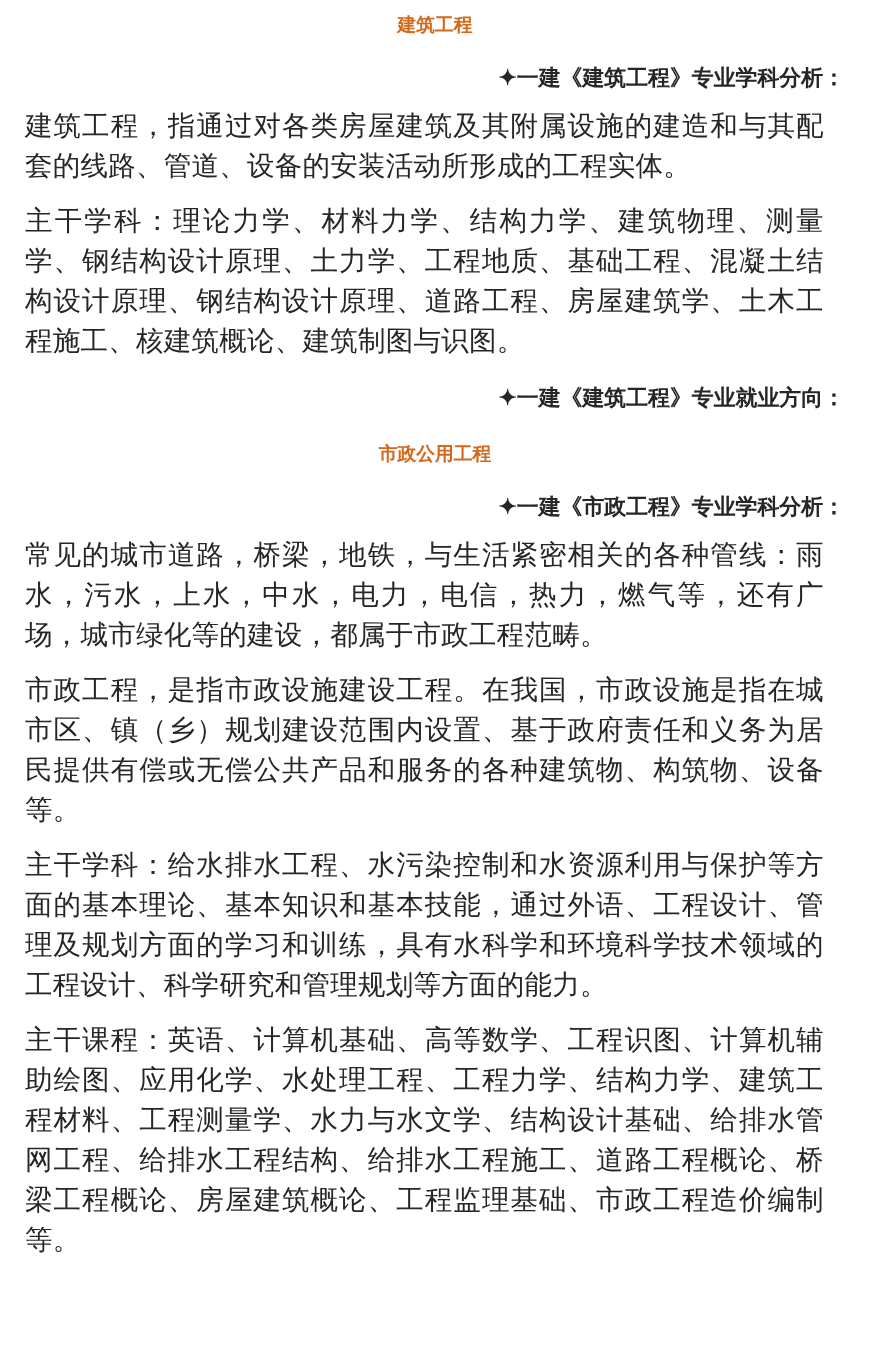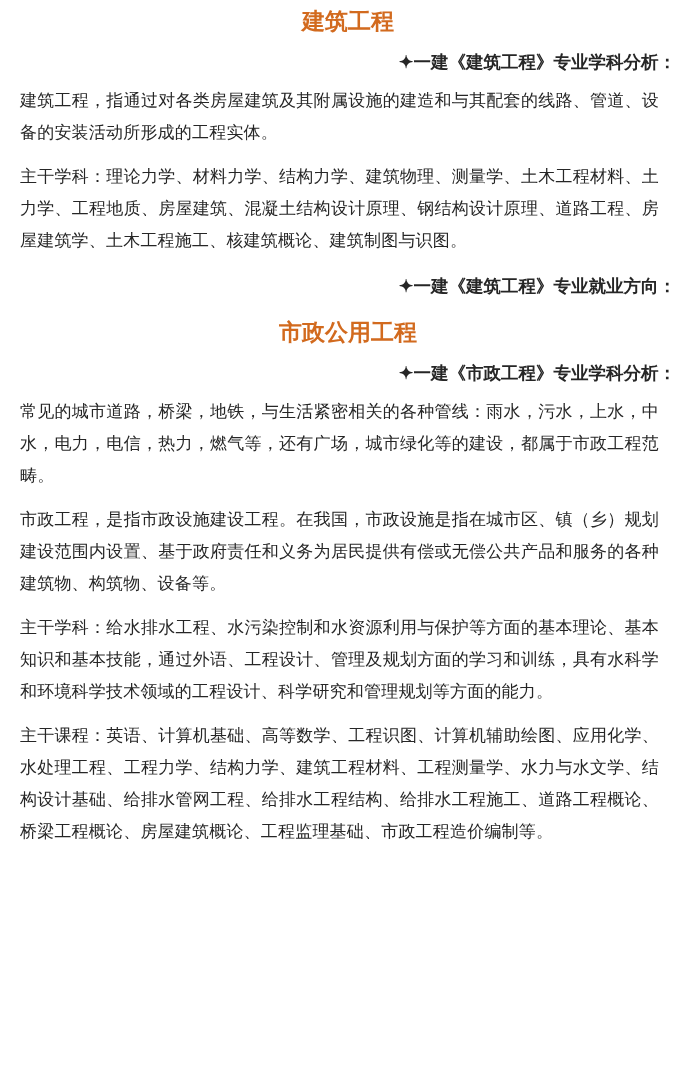--- a/index.html
+++ b/index.html
@@ -15,58 +15,58 @@
     background: var(--paper);
     font-family: "Liberation Serif", "DejaVu Serif", serif;
     color: var(--ink);
   }
   .doc {
     width: 696px;
     min-height: 1080px;
     padding: 10px 20px 18px 20px;
   }
   .section-title {
-    font-size: 23px;
+    font-size: 15px;
     font-weight: bold;
     line-height: 23px;
     color: var(--accent);
     text-align: center;
     margin: 0 0 10px 0;
   }
   .section-title.later { margin-top: 23px; }
   .sub-heading {
     font-size: 17.5px;
     font-weight: bold;
     line-height: 23px;
     color: var(--ink);
     text-align: right;
     margin: 18px 0 11px 0;
   }
   .para {
-    font-size: 17px;
+    font-size: 22px;
     line-height: 32px;
     margin: 0 17px 12px 0;
     text-align: justify;
     text-justify: inter-character;
     letter-spacing: 0.2px;
   }
   .para:last-child { margin-bottom: 0; }
 </style>
 </head>
 <body>
 
 <div class="doc">
 
   <h2 class="section-title">建筑工程</h2>
 
   <h3 class="sub-heading">✦一建《建筑工程》专业学科分析：</h3>
 
   <p class="para">建筑工程，指通过对各类房屋建筑及其附属设施的建造和与其配套的线路、管道、设备的安装活动所形成的工程实体。</p>
 
-  <p class="para">主干学科：理论力学、材料力学、结构力学、建筑物理、测量学、土木工程材料、土力学、工程地质、房屋建筑、混凝土结构设计原理、钢结构设计原理、道路工程、房屋建筑学、土木工程施工、核建筑概论、建筑制图与识图。</p>
+  <p class="para">主干学科：理论力学、材料力学、结构力学、建筑物理、测量学、钢结构设计原理、土力学、工程地质、基础工程、混凝土结构设计原理、钢结构设计原理、道路工程、房屋建筑学、土木工程施工、核建筑概论、建筑制图与识图。</p>
 
   <h3 class="sub-heading">✦一建《建筑工程》专业就业方向：</h3>
 
 
 
 
   <h2 class="section-title later">市政公用工程</h2>
 
   <h3 class="sub-heading">✦一建《市政工程》专业学科分析：</h3>
 

